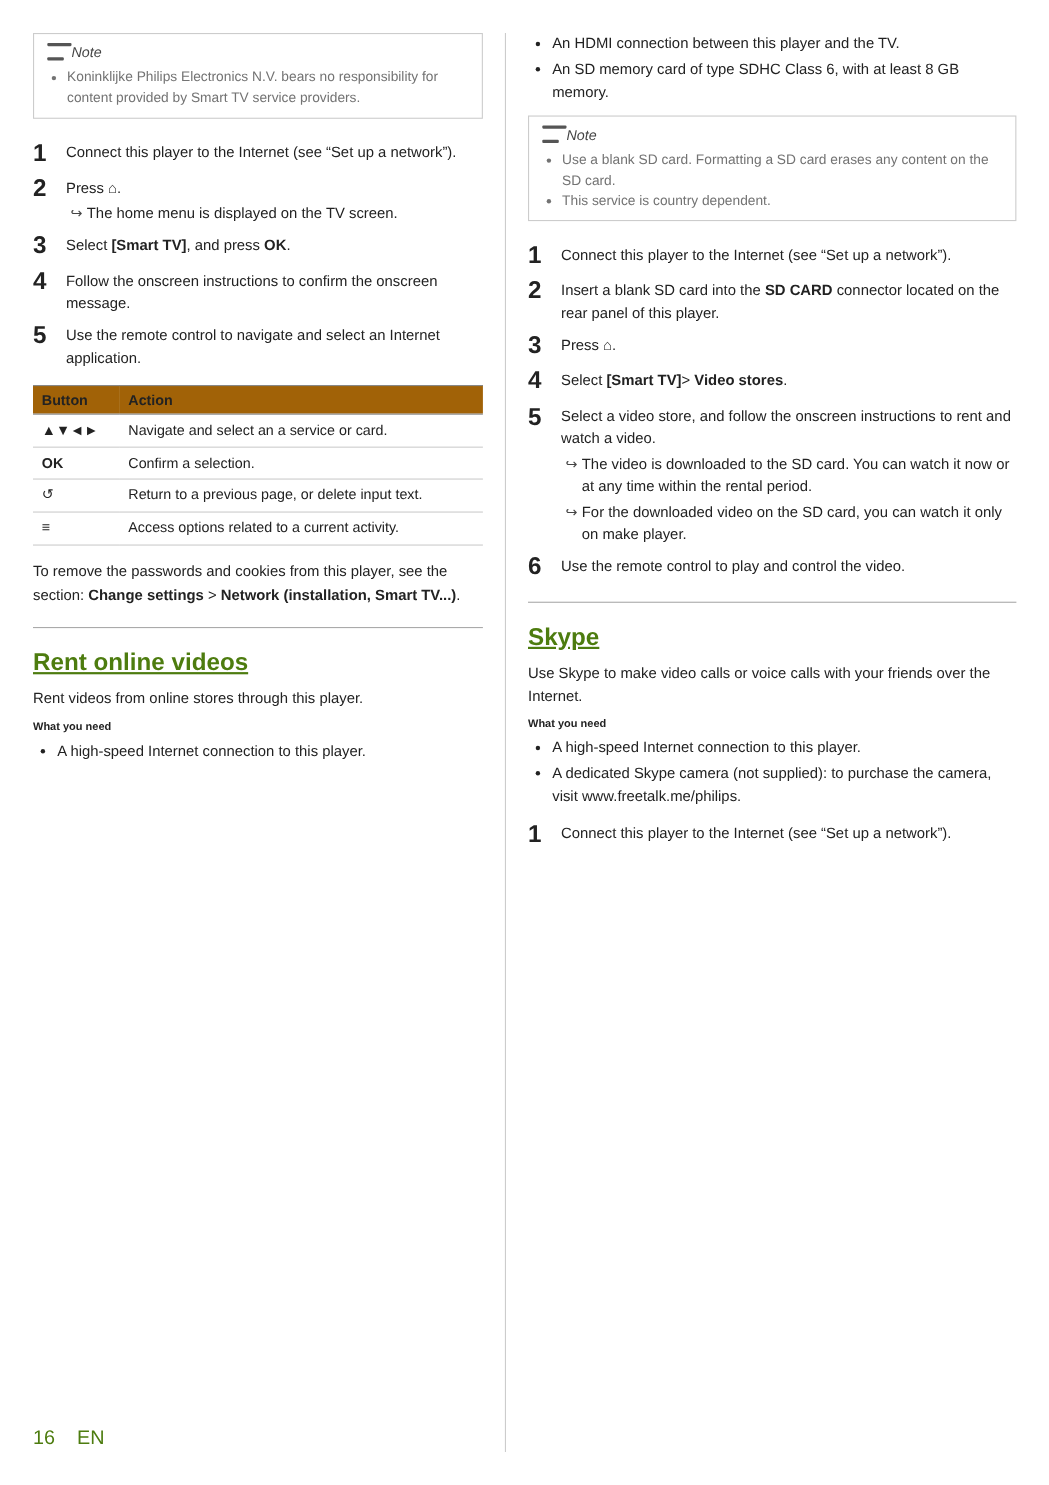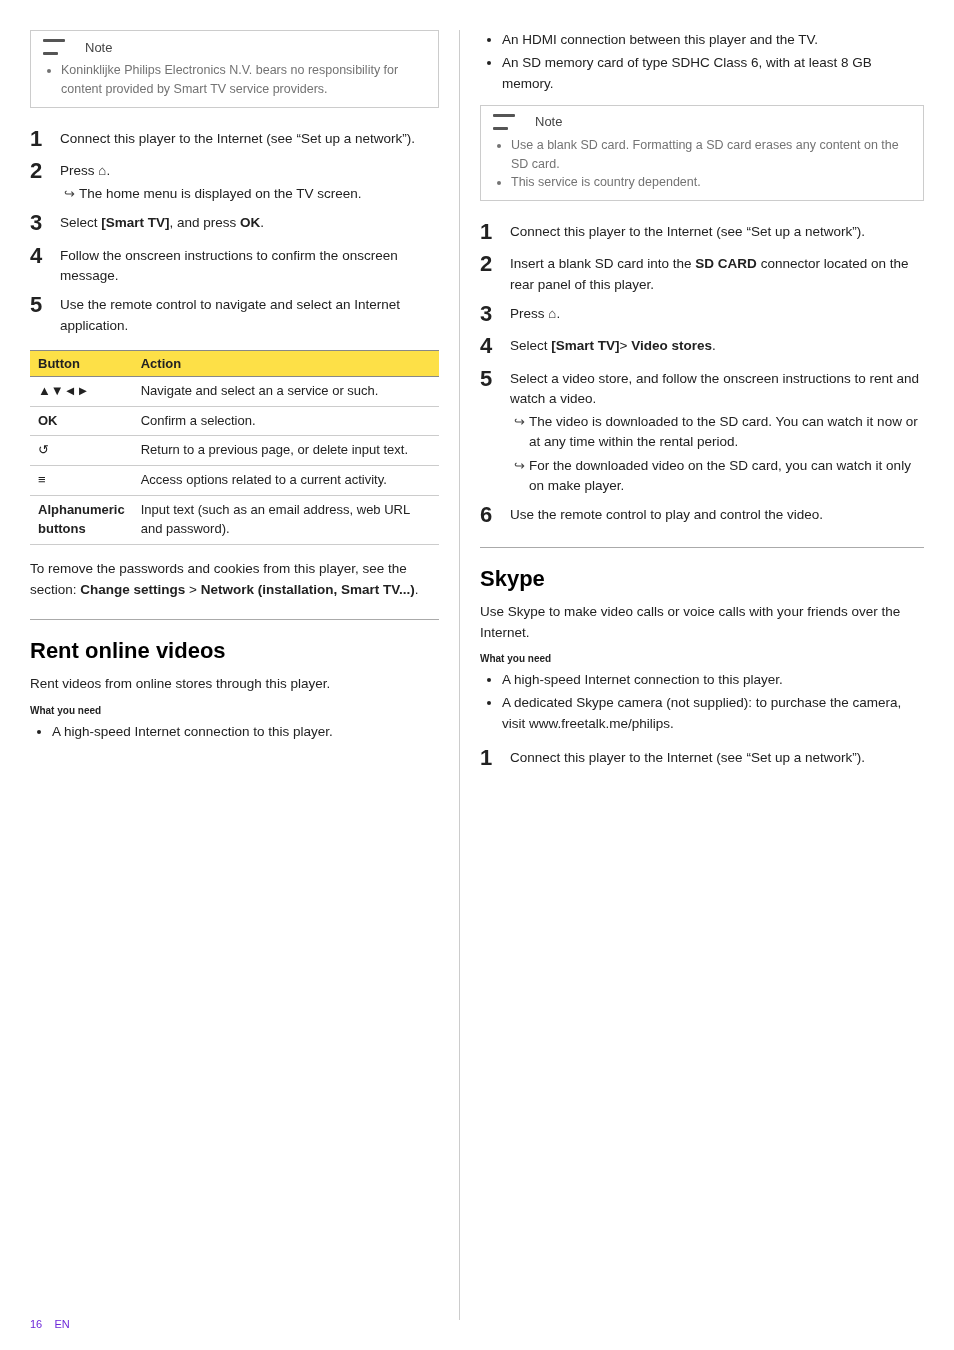--- a/index.html
+++ b/index.html
@@ -28,23 +28,24 @@
     }
 
     
     .note-box {
       border: 1px solid #ccc;
       padding: 8px 12px;
       margin-bottom: 18px;
     }
     .note-header {
       display: flex;
-      align-items: center;
-      gap: 20px;
+      align-items: flex-end;
+      gap: 0;
       margin-bottom: 6px;
+      font-style: italic;
     }
     .note-icon {
       width: 22px;
       height: 16px;
       display: flex;
       flex-direction: column;
       justify-content: space-between;
     }
     .note-icon span {
       display: block;
@@ -114,43 +115,44 @@
       border-collapse: collapse;
       margin-bottom: 14px;
       font-size: 13px;
     }
     .action-table th {
       border-top: 1px solid #888;
       border-bottom: 1px solid #888;
       padding: 5px 8px;
       text-align: left;
       font-weight: bold;
-      background: #fde047;
+      background: #a16207;
     }
     .action-table td {
       border-bottom: 1px solid #ccc;
       padding: 5px 8px;
       vertical-align: top;
       line-height: 1.45;
     }
     .action-table tr:first-child td {
       border-top: none;
     }
 
     .section-divider {
       border: none;
       border-top: 1px solid #aaa;
       margin: 18px 0;
     }
 
     .section-title {
       font-size: 22px;
       font-weight: bold;
-      color: #000000;
+      color: #4d7c0f;
       margin-bottom: 10px;
+      text-decoration: underline;
     }
 
     .para {
       font-size: 13.5px;
       color: #222;
       line-height: 1.55;
       margin-bottom: 10px;
     }
 
     .what-you-need {
@@ -240,37 +242,33 @@
     <table class="action-table">
       <thead>
         <tr>
           <th>Button</th>
           <th>Action</th>
         </tr>
       </thead>
       <tbody>
         <tr>
           <td>▲▼◄►</td>
-          <td>Navigate and select an a service or such.</td>
+          <td>Navigate and select an a service or card.</td>
         </tr>
         <tr>
           <td><span class="bold">OK</span></td>
           <td>Confirm a selection.</td>
         </tr>
         <tr>
           <td>↺</td>
           <td>Return to a previous page, or delete input text.</td>
         </tr>
         <tr>
           <td>≡</td>
           <td>Access options related to a current activity.</td>
-        </tr>
-        <tr>
-          <td><span class="bold">Alphanumeric<br>buttons</span></td>
-          <td>Input text (such as an email address, web URL and password).</td>
         </tr>
       </tbody>
     </table>
 
     <p class="para">
       To remove the passwords and cookies from this player, see the section: <span class="bold">Change settings</span> &gt; <span class="bold">Network (installation, Smart TV...)</span>.
     </p>
 
     <hr class="section-divider">
 
@@ -379,17 +377,17 @@
         <span class="step-content">
           Connect this player to the Internet (see “Set up a network”).
         </span>
       </li>
     </ol>
 
   </div>
 
 </div>
 
-<div style="position:absolute; bottom:20px; left:30px; font-size:11px; color:#6d28d9;">
+<div style="position:absolute; bottom:32px; left:30px; font-size:18px; color:#4d7c0f;">
   <span>16</span>
   &nbsp;&nbsp;
   <span>EN</span>
 </div>
 
 </body></html>

